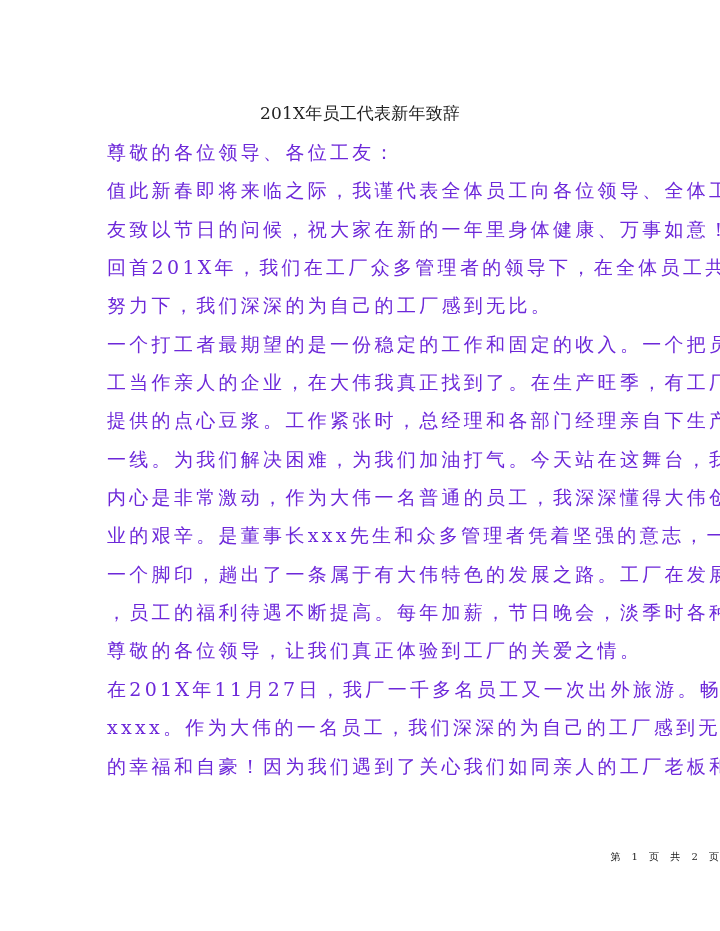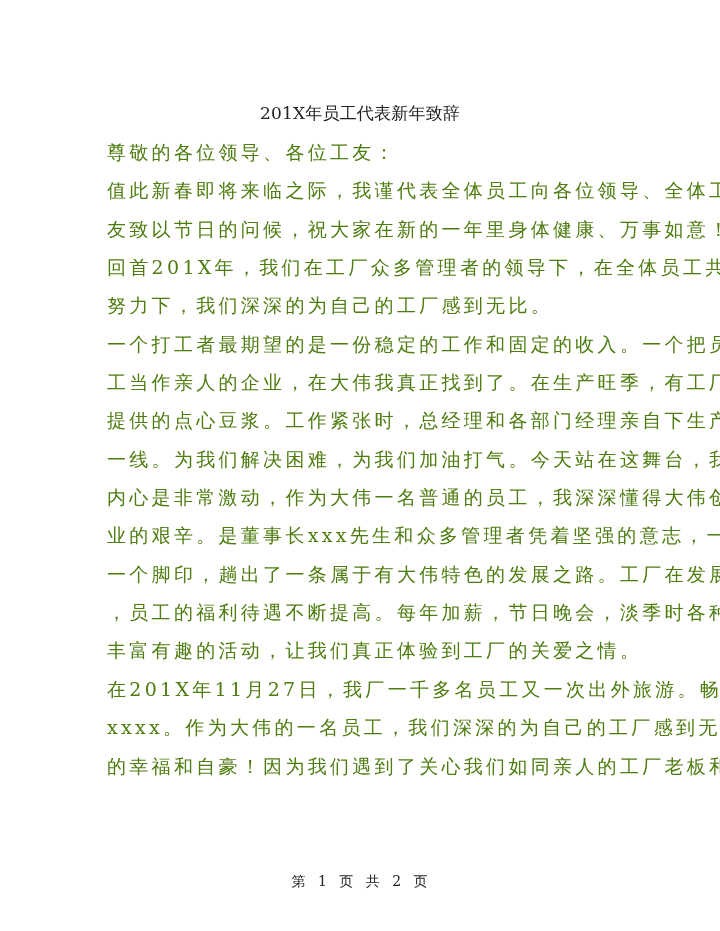--- a/index.html
+++ b/index.html
@@ -41,31 +41,31 @@
       top: 133px;
       width: 500px;
     }
     .line {
       display: block;
       height: 38.35px;
       line-height: 38.35px;
       font-size: 19px;
       letter-spacing: 3.3px;
       white-space: nowrap;
-      color: #4d7c0f;
+      color: #6d28d9;
     }
     .footer {
       position: absolute;
       left: 0;
       width: 720px;
-      top: 870px;
+      top: 846px;
       height: 22px;
       line-height: 22px;
-      text-align: center;
-      font-size: 14px;
+      text-align: right;
+      font-size: 10px;
       color: #222;
       word-spacing: 6px;
       letter-spacing: 1px;
     }
   </style>
 </head>
 <body>
 
 <div class="page">
   <div class="title">201X年员工代表新年致辞</div>
@@ -77,20 +77,20 @@
     <span class="line">回首201X年，我们在工厂众多管理者的领导下，在全体员工共同</span>
     <span class="line">努力下，我们深深的为自己的工厂感到无比。</span>
     <span class="line">一个打工者最期望的是一份稳定的工作和固定的收入。一个把员</span>
     <span class="line">工当作亲人的企业，在大伟我真正找到了。在生产旺季，有工厂</span>
     <span class="line">提供的点心豆浆。工作紧张时，总经理和各部门经理亲自下生产</span>
     <span class="line">一线。为我们解决困难，为我们加油打气。今天站在这舞台，我</span>
     <span class="line">内心是非常激动，作为大伟一名普通的员工，我深深懂得大伟创</span>
     <span class="line">业的艰辛。是董事长xxx先生和众多管理者凭着坚强的意志，一步</span>
     <span class="line">一个脚印，趟出了一条属于有大伟特色的发展之路。工厂在发展</span>
     <span class="line">，员工的福利待遇不断提高。每年加薪，节日晚会，淡季时各种</span>
-    <span class="line">丰富有趣的活动，让我们真正体验到工厂的关爱之情。</span>
+    <span class="line">尊敬的各位领导，让我们真正体验到工厂的关爱之情。</span>
     <span class="line">在201X年11月27日，我厂一千多名员工又一次出外旅游。畅游了x</span>
     <span class="line">xxxx。作为大伟的一名员工，我们深深的为自己的工厂感到无比</span>
     <span class="line">的幸福和自豪！因为我们遇到了关心我们如同亲人的工厂老板和</span>
   </div>
 
   <div class="footer">第 1 页 共 2 页</div>
 </div>
 
 </body></html>

